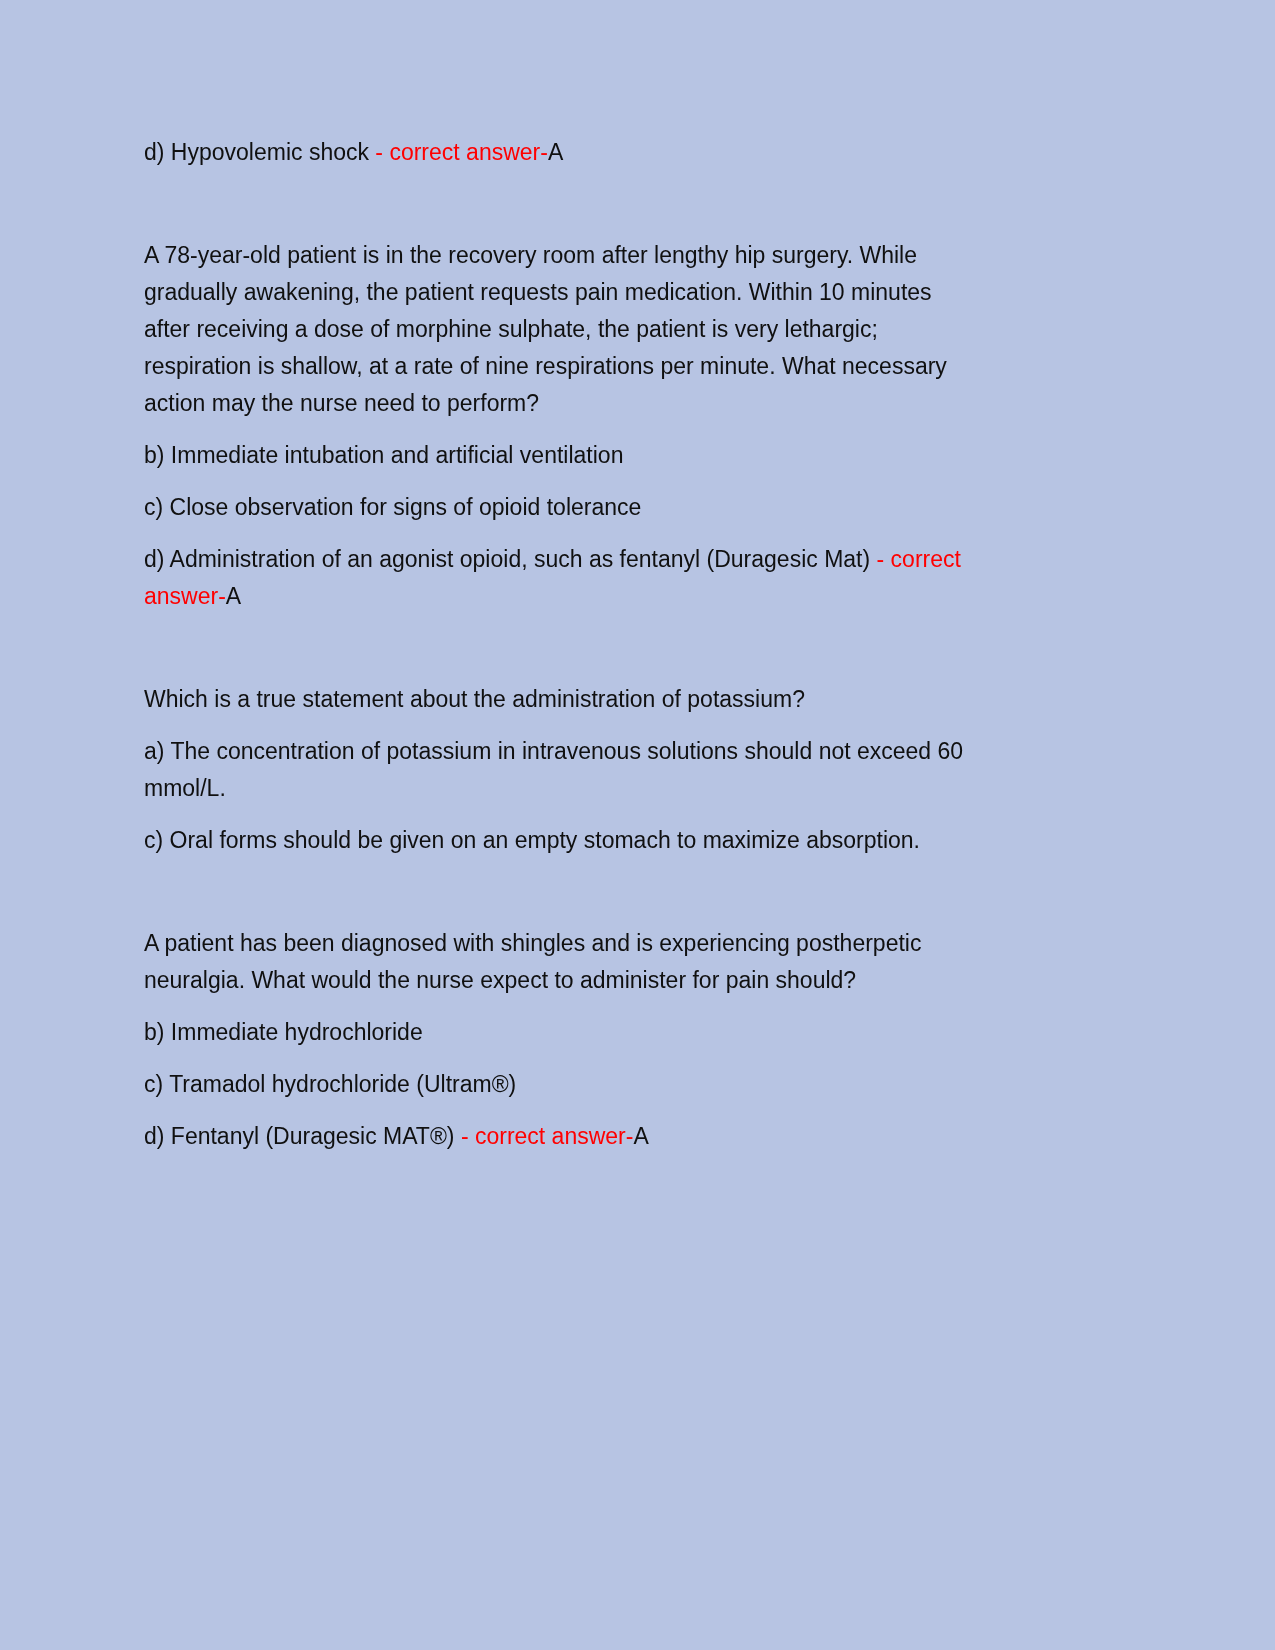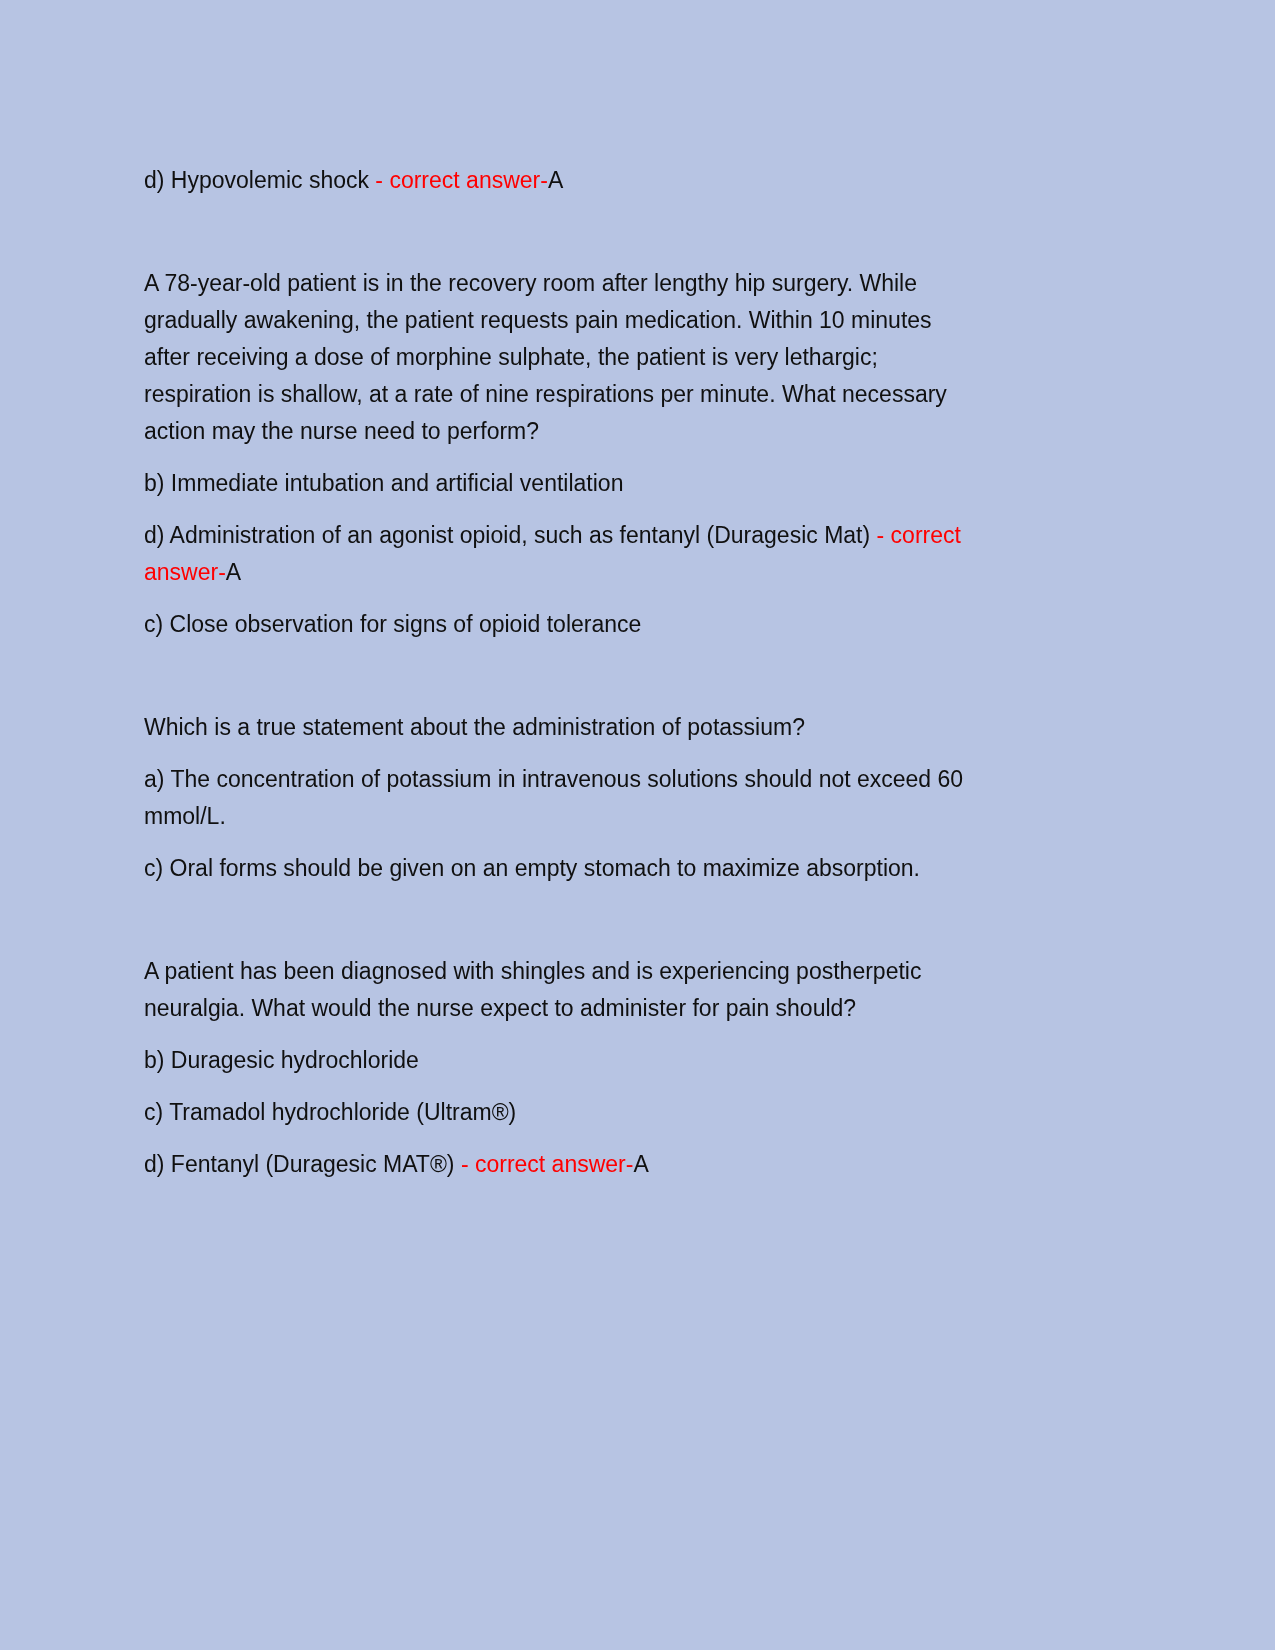--- a/index.html
+++ b/index.html
@@ -13,21 +13,20 @@
     font-family: "Liberation Sans", sans-serif;
     color: #101010;
     overflow: hidden;
   }
   .doc {
     box-sizing: border-box;
     padding: 134px 190px 0 144px;
     width: 1171px;
     font-size: 23px;
     line-height: 37px;
-    margin-top: 28px;
   }
   .doc p {
     margin: 0 0 15px 0;
   }
   .block + .block {
     margin-top: 66px;
   }
   .red {
     color: #ff0000;
   }
@@ -37,30 +36,30 @@
 
 <div class="doc">
 
   <div class="block">
     <p><span>d) Hypovolemic shock</span><span class="red"> - correct answer-</span><span>A</span></p>
   </div>
 
   <div class="block">
     <p>A 78-year-old patient is in the recovery room after lengthy hip surgery. While gradually awakening, the patient requests pain medication. Within 10 minutes after receiving a dose of morphine sulphate, the patient is very lethargic; respiration is shallow, at a rate of nine respirations per minute. What necessary action may the nurse need to perform?</p>
     <p><span>b) Immediate intubation and artificial ventilation</span><span class="red"></span><span></span></p>
+    <p><span>c) Close observation for signs of opioid tolerance</span><span class="red"></span><span></span></p>
     <p><span>d) Administration of an agonist opioid, such as fentanyl (Duragesic Mat)</span><span class="red"> - correct answer-</span><span>A</span></p>
-    <p><span>c) Close observation for signs of opioid tolerance</span><span class="red"></span><span></span></p>
   </div>
 
   <div class="block">
     <p>Which is a true statement about the administration of potassium?</p>
     <p><span>a) The concentration of potassium in intravenous solutions should not exceed 60 mmol/L.</span><span class="red"></span><span></span></p>
     <p><span>c) Oral forms should be given on an empty stomach to maximize absorption.</span><span class="red"></span><span></span></p>
   </div>
 
   <div class="block">
     <p>A patient has been diagnosed with shingles and is experiencing postherpetic neuralgia. What would the nurse expect to administer for pain should?</p>
-    <p><span>b) Duragesic hydrochloride</span><span class="red"></span><span></span></p>
+    <p><span>b) Immediate hydrochloride</span><span class="red"></span><span></span></p>
     <p><span>c) Tramadol hydrochloride (Ultram®)</span><span class="red"></span><span></span></p>
     <p><span>d) Fentanyl (Duragesic MAT®)</span><span class="red"> - correct answer-</span><span>A</span></p>
   </div>
 
 </div>
 
 </body></html>

